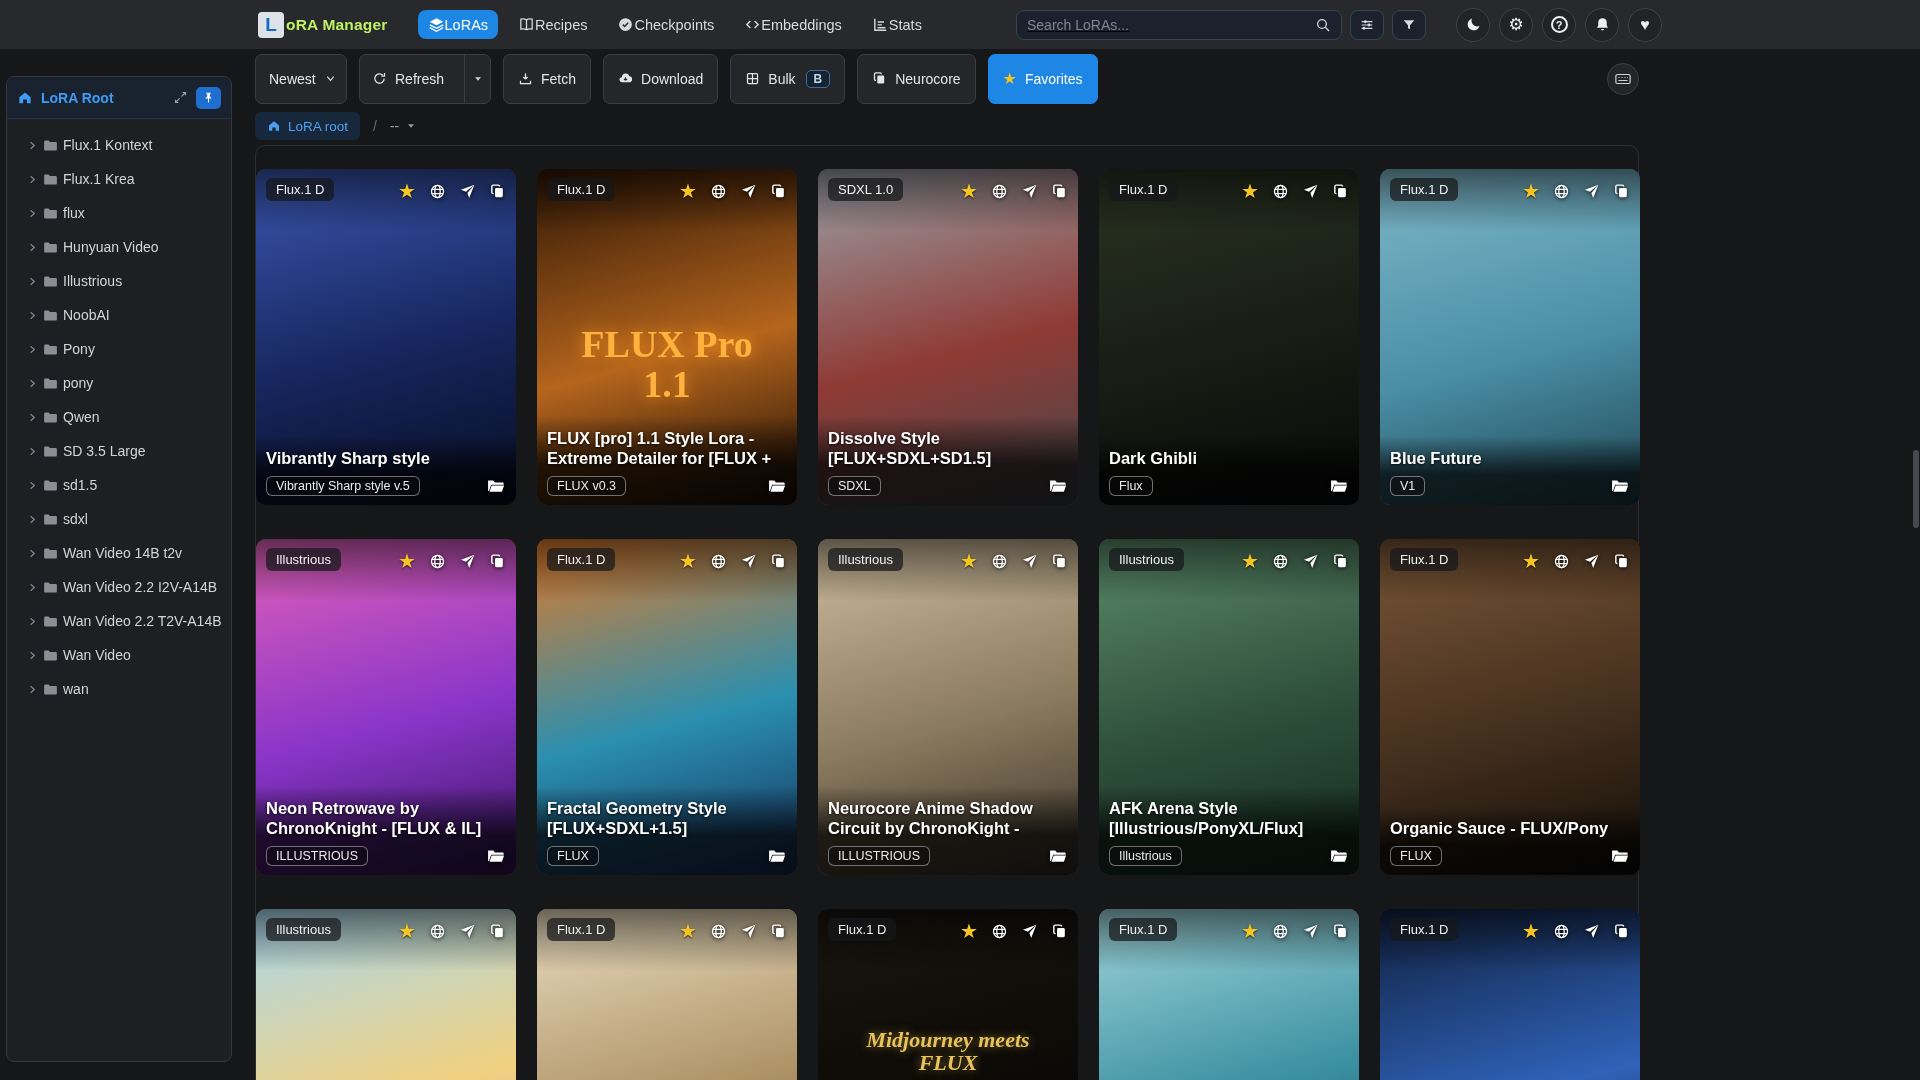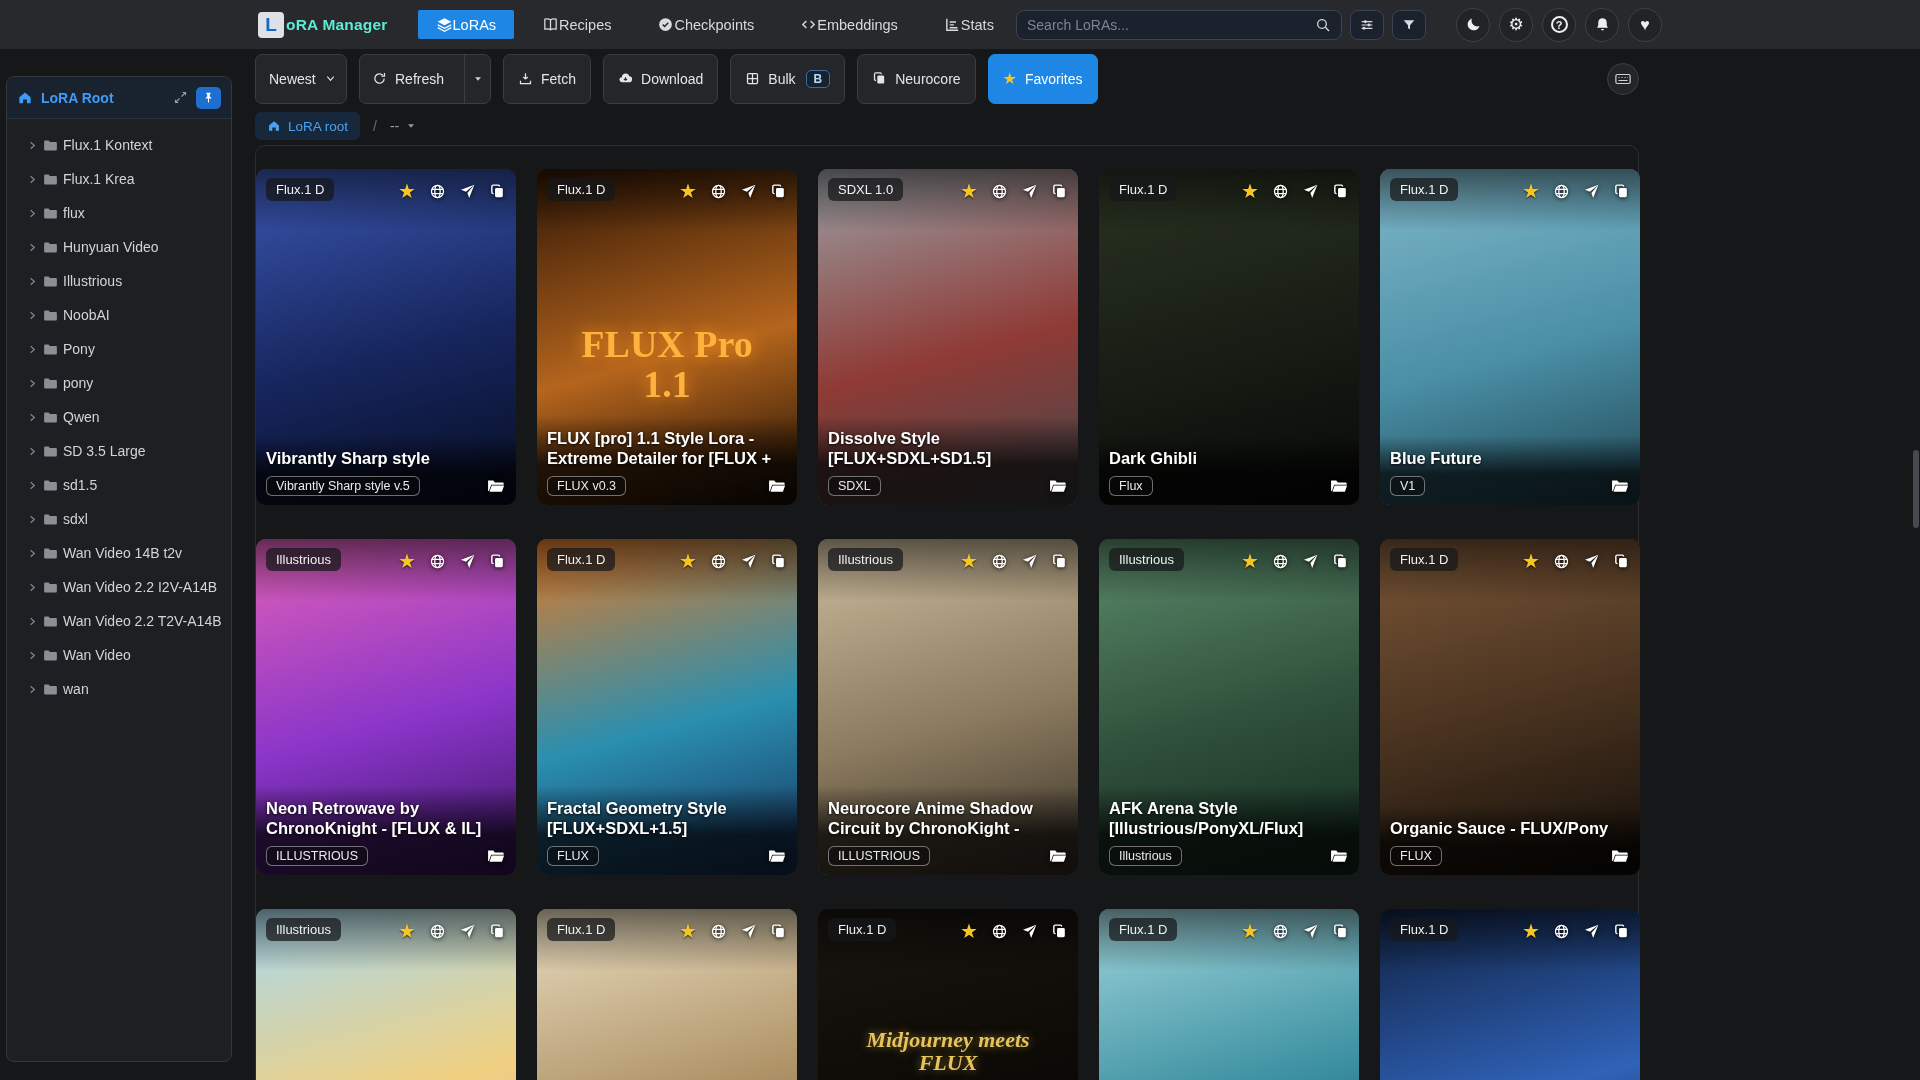--- a/index.html
+++ b/index.html
@@ -5,29 +5,29 @@
   * { margin:0; padding:0; box-sizing:border-box; }
   html,body { width:1920px; height:1080px; overflow:hidden; background:#161719;
               font-family:"Liberation Sans",sans-serif; }
 
   
   .navbar { height:49px; background:#27292c; display:flex; align-items:center;
             padding:0 258px; }
   .logo { display:flex; align-items:center; gap:2px; }
   .logo-box { width:26px; height:26px; background:#dde2e8; color:#1668c7; font-weight:bold;
               font-size:19px; display:flex; align-items:center; justify-content:center; border-radius:4px; }
-  .logo-text { color:#5eead4; font-weight:bold; font-size:15.5px; letter-spacing:.2px; }
+  .logo-text { color:#bef264; font-weight:bold; font-size:15.5px; letter-spacing:.2px; }
   .nav-items { display:flex; align-items:center; gap:10px; margin-left:30px; }
   .nav-item { display:flex; align-items:center; color:#d8dadd; font-size:14.5px;
-              padding:6px 18px; border-radius:2px; cursor:pointer; white-space:nowrap; }
+              padding:6px 10px; border-radius:8px; cursor:pointer; white-space:nowrap; }
   .nav-item.active { background:#1e87e5; color:#fff; }
   .nav-item svg { width:17px; height:17px; flex:none; }
   .search-wrap { margin-left:auto; display:flex; align-items:center; gap:8px; }
   .search-box { width:326px; height:30px; background:#1b222d; border:1px solid #3a4452;
-                border-radius:8px; display:flex; align-items:center; padding:0 10px; }
+                border-radius:8px; display:flex; align-items:center; padding:0 10px;text-decoration:underline; }
   .search-box input { flex:1; background:none; border:none; outline:none; color:#e5e7ea; font-size:14px;
                       font-family:"Liberation Sans",sans-serif; }
   .search-box input::placeholder { color:#7d8591; }
   .search-box svg { width:16px; height:16px; color:#cfd3d8; }
   .sq-btn { width:34px; height:30px; background:#1b222d; border:1px solid #3a4452; border-radius:8px;
             display:flex; align-items:center; justify-content:center; color:#d8dbdf; cursor:pointer; }
   .sq-btn svg { width:16px; height:16px; }
   .circle-group { display:flex; gap:9px; margin-left:30px; }
   .circle-btn { width:34px; height:34px; border-radius:50%; border:1px solid #3e4146; background:#212326;
                 color:#eceef0; display:flex; align-items:center; justify-content:center; cursor:pointer; }

